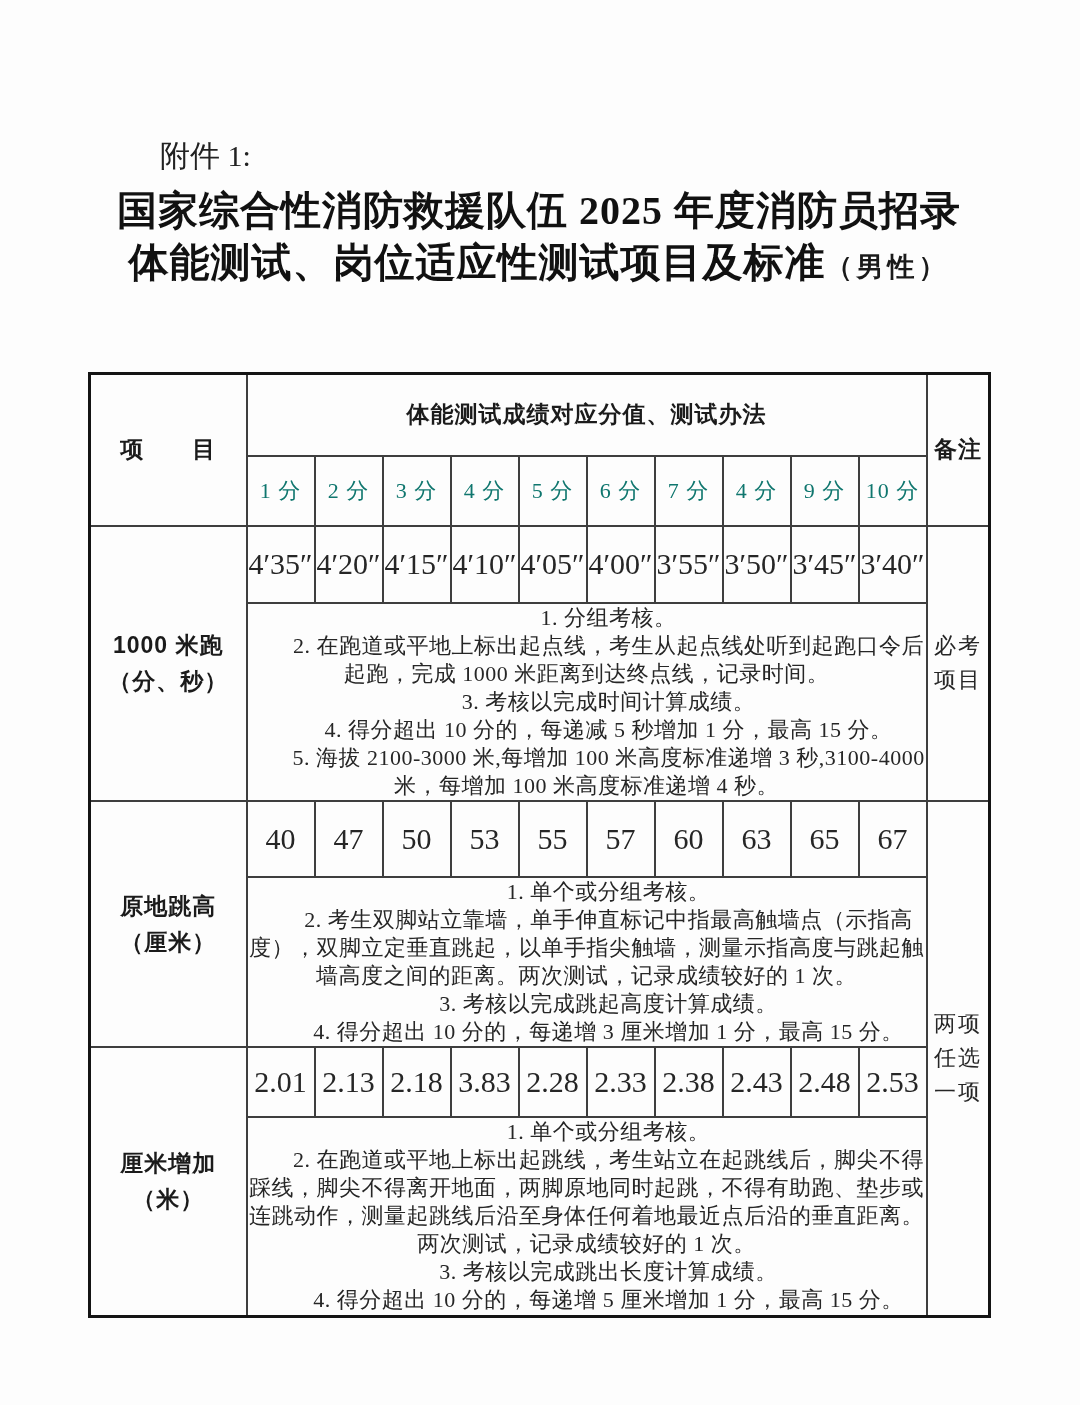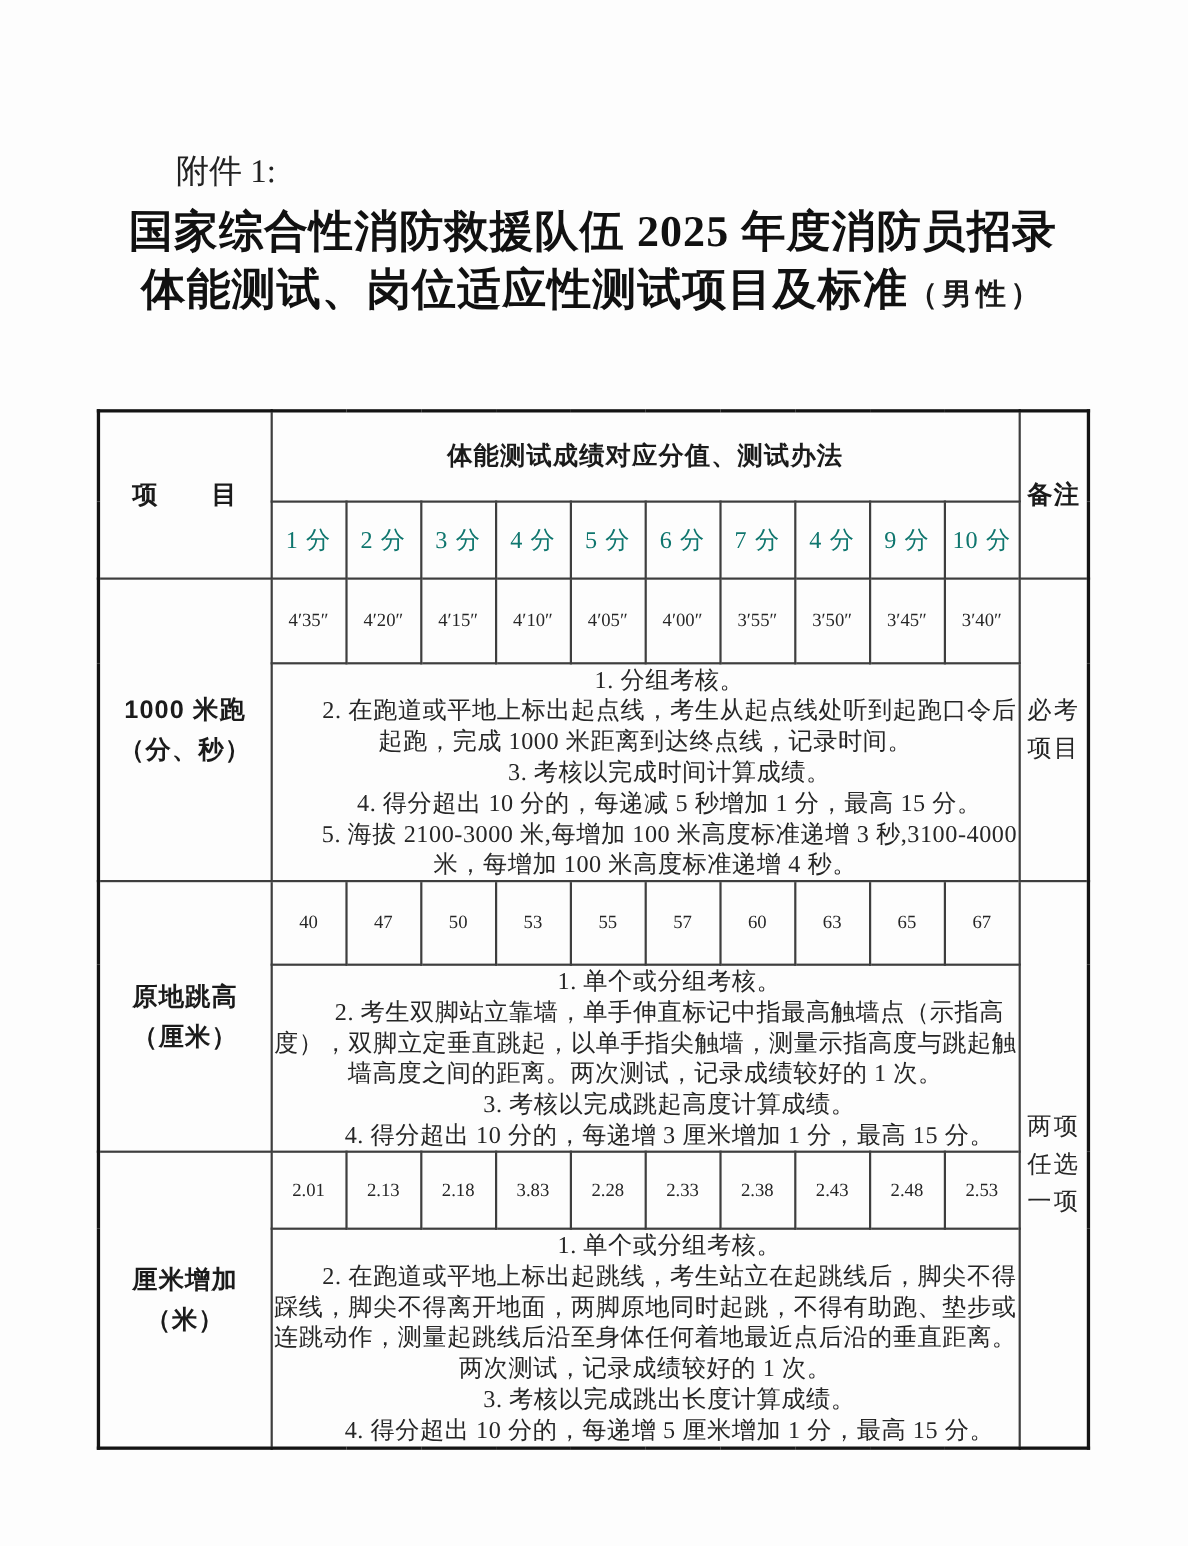--- a/index.html
+++ b/index.html
@@ -72,21 +72,21 @@
   .item-cell {
     font-family: "Liberation Sans", "DejaVu Sans", sans-serif;
     font-weight: 700;
     font-size: 23px;
     line-height: 36px;
     color: #1b1b1b;
     white-space: pre-line;
     letter-spacing: 1px;
   }
   .value-cell {
-    font-size: 17px;
+    font-size: 30px;
     color: #262626;
     border-radius: 23px;
   }
   .method-cell {
     text-align: left;
     vertical-align: top;
     padding: 3px 10px 2px 10px;
   }
   .method-cell p {
     margin: 0;

